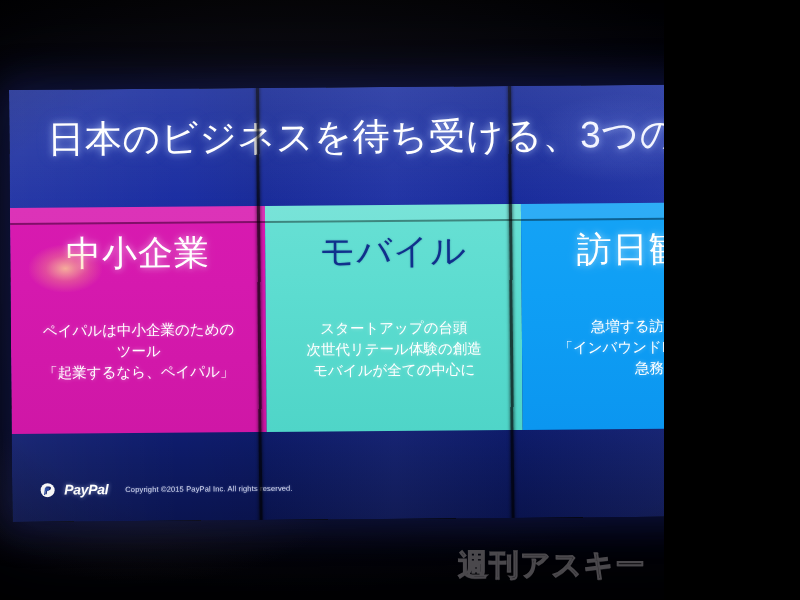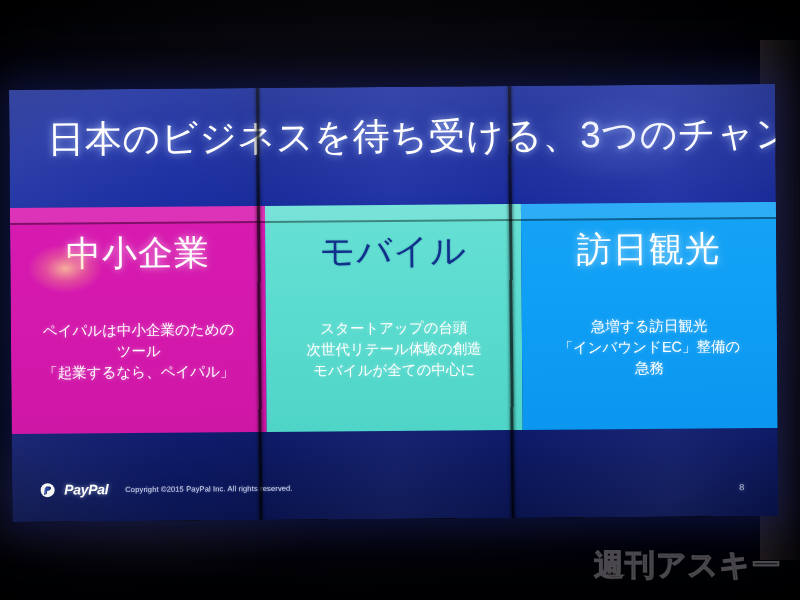--- a/index.html
+++ b/index.html
@@ -11,21 +11,21 @@
   body {
     width: 800px;
     height: 600px;
     overflow: hidden;
     font-family: "Liberation Sans", "DejaVu Sans", sans-serif;
   }
 
   
   .photo {
     position: relative;
-    width: 800px;
+    width: 664px;
     height: 600px;
     background:
       radial-gradient(ellipse 520px 360px at 46% 42%, #151318 0%, #0b0a0c 46%, #040405 78%, #000 100%);
     overflow: hidden;
   }
 
   
   .wall-sheen {
     position: absolute;
     left: 760px; top: 40px;

